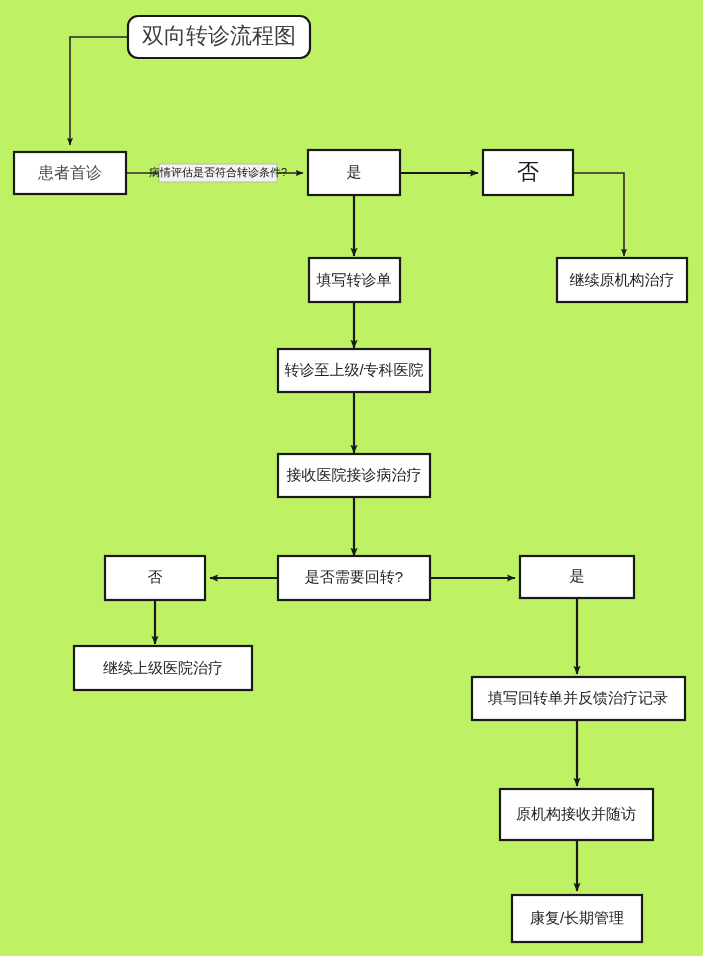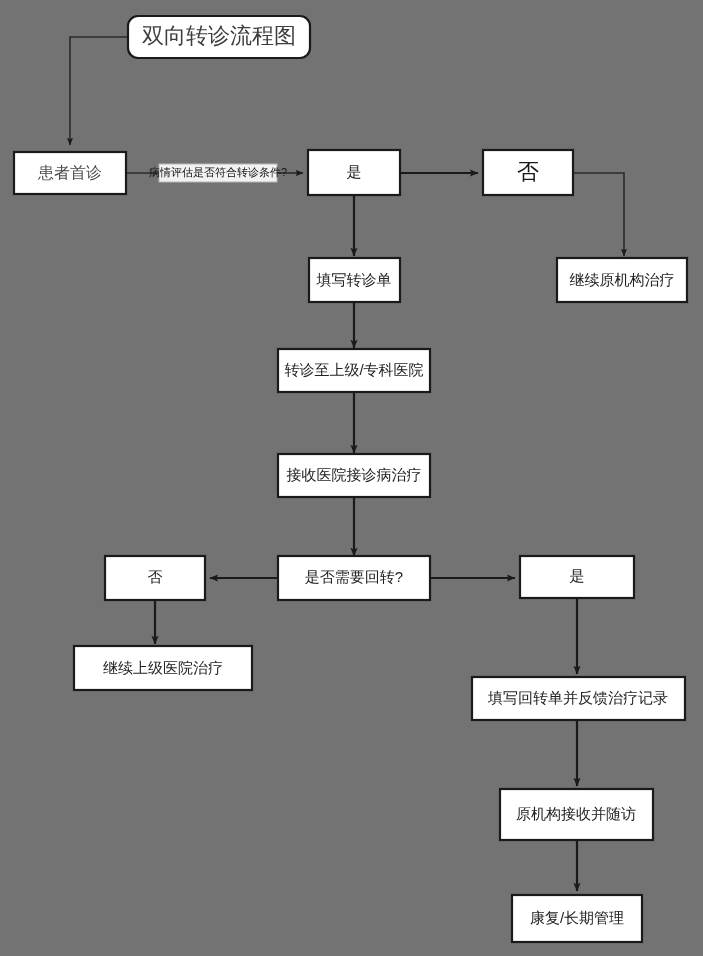--- a/index.html
+++ b/index.html
@@ -10,21 +10,21 @@
   body {
     width: 703px;
     height: 956px;
     font-family: "Liberation Sans", sans-serif;
     overflow: hidden;
   }
   #flowchart-root {
     position: relative;
     width: 703px;
     height: 956px;
-    background: #737373;
+    background: #bef264;
   }
   svg#flow-svg {
     display: block;
     width: 703px;
     height: 956px;
   }
   .node-rect {
     fill: #ffffff;
     stroke: #1a1a1a;
     stroke-width: 2.2;

